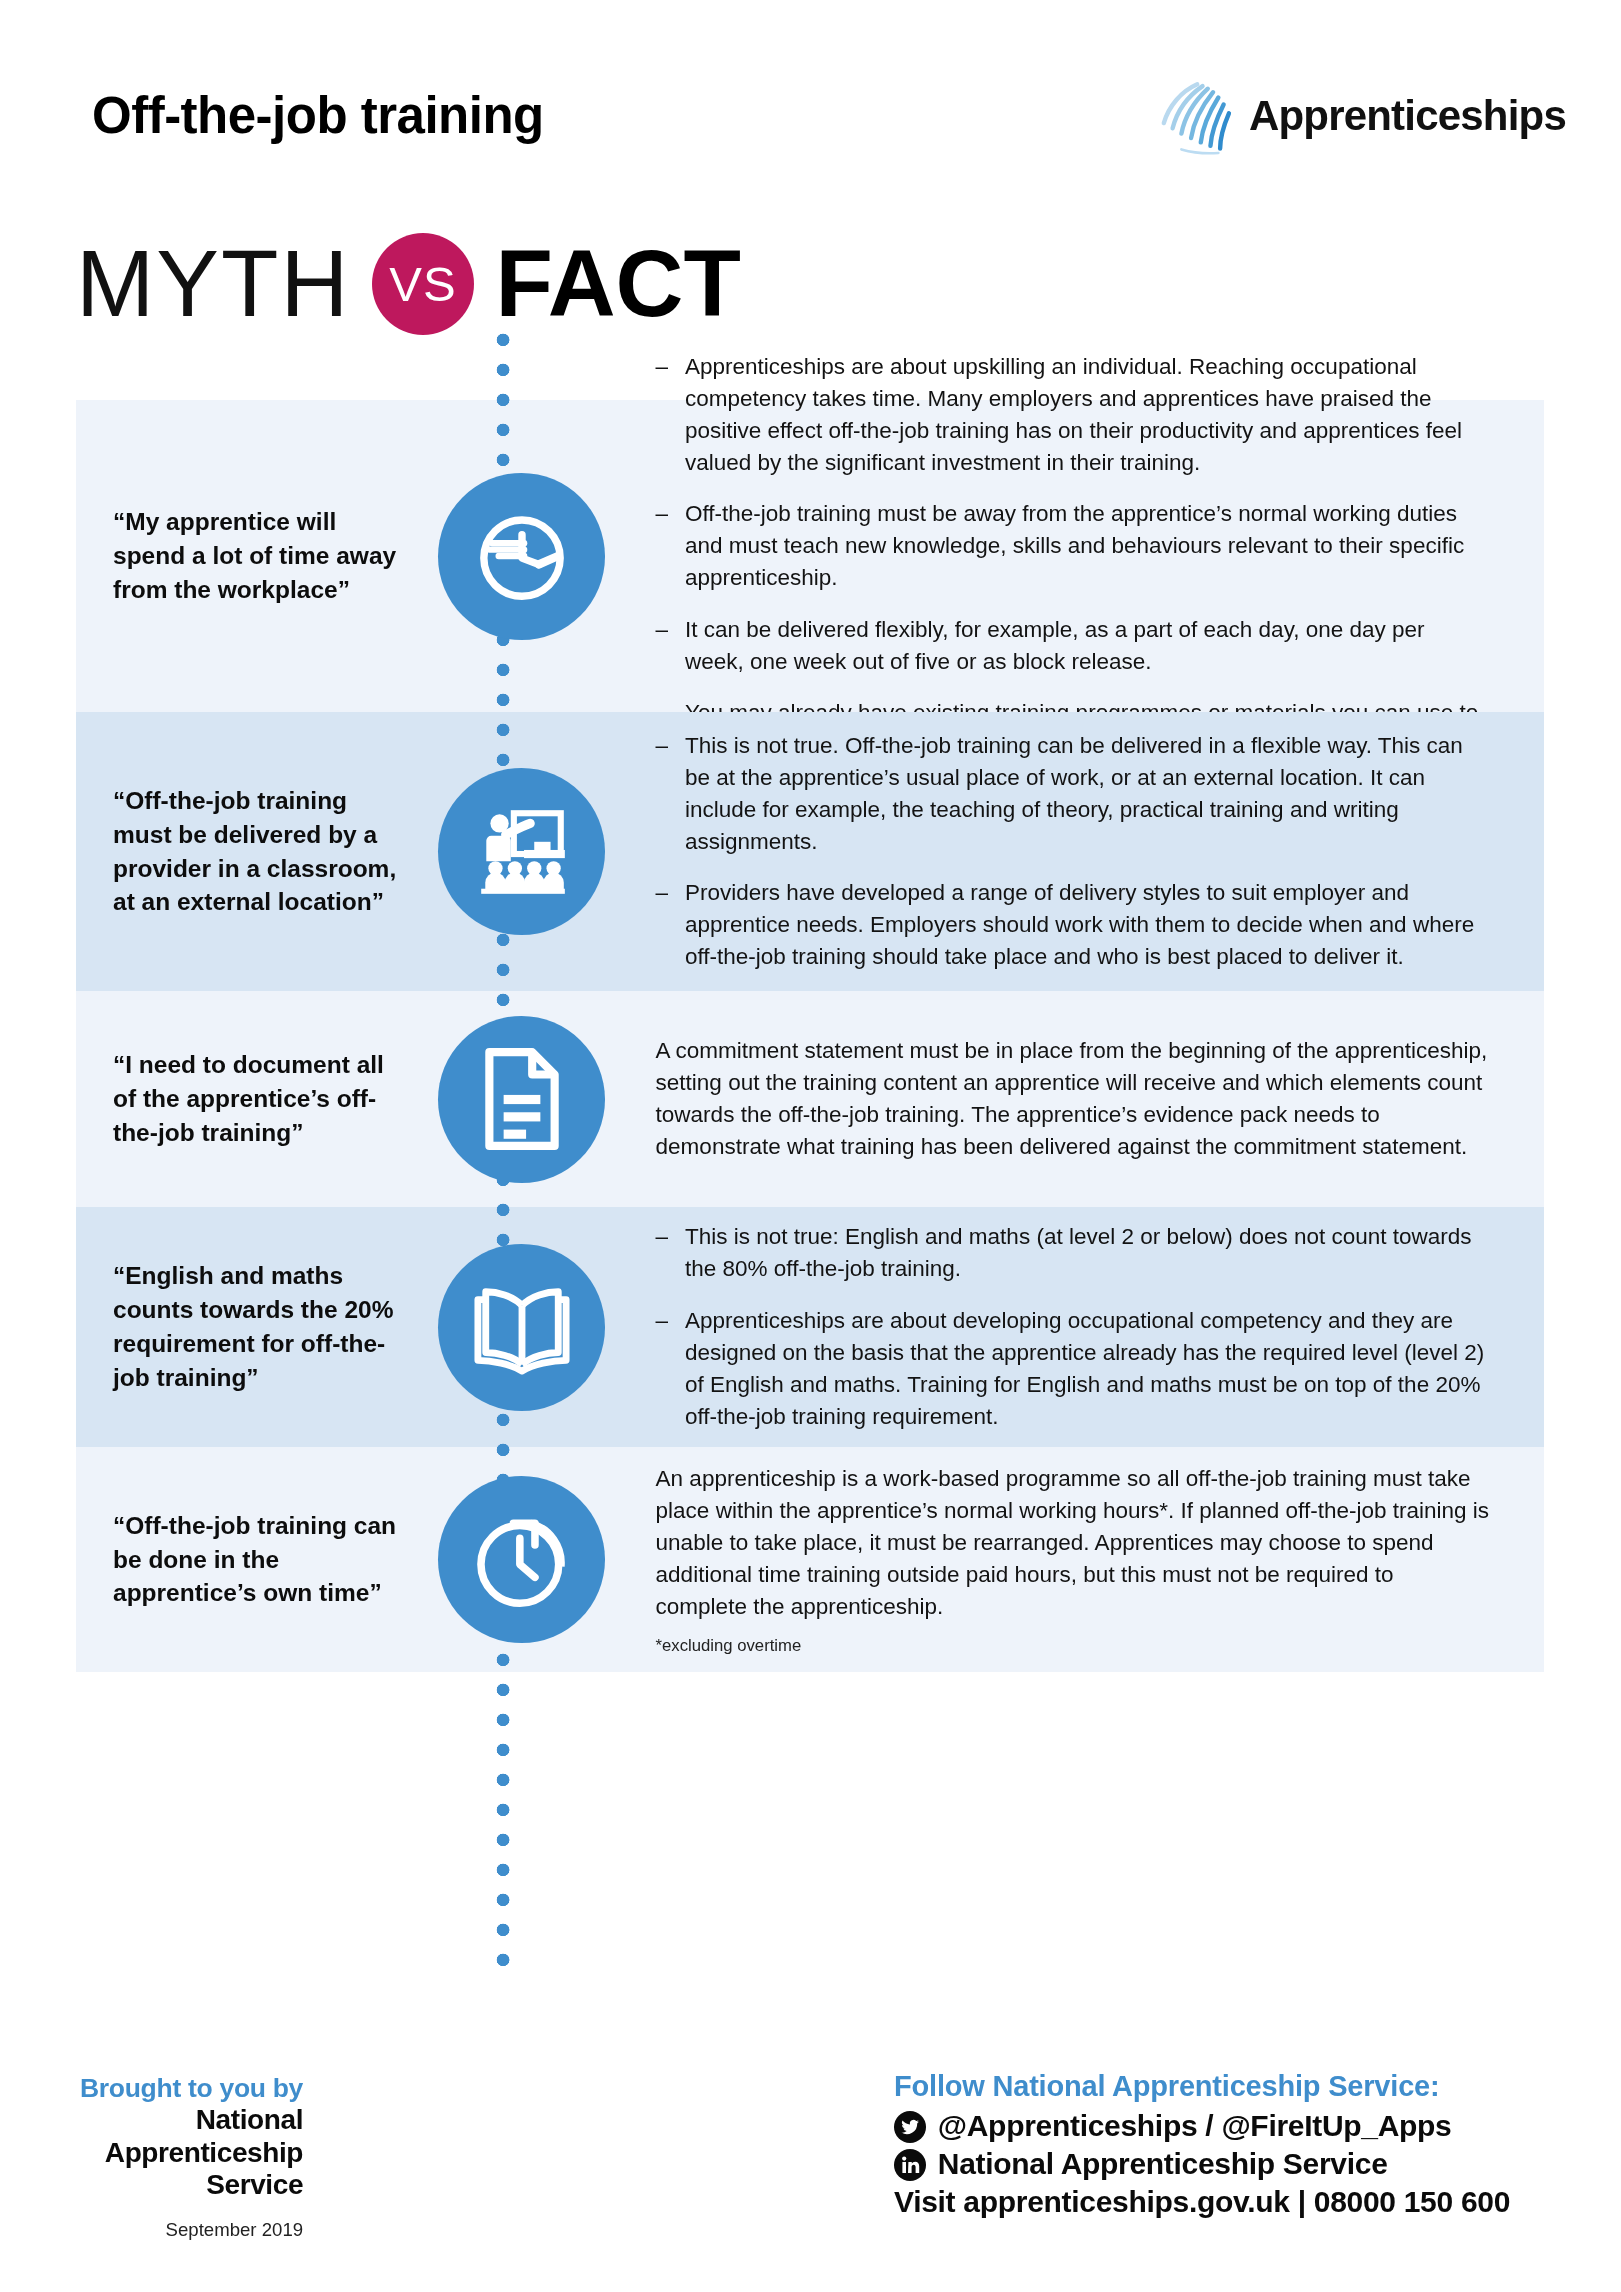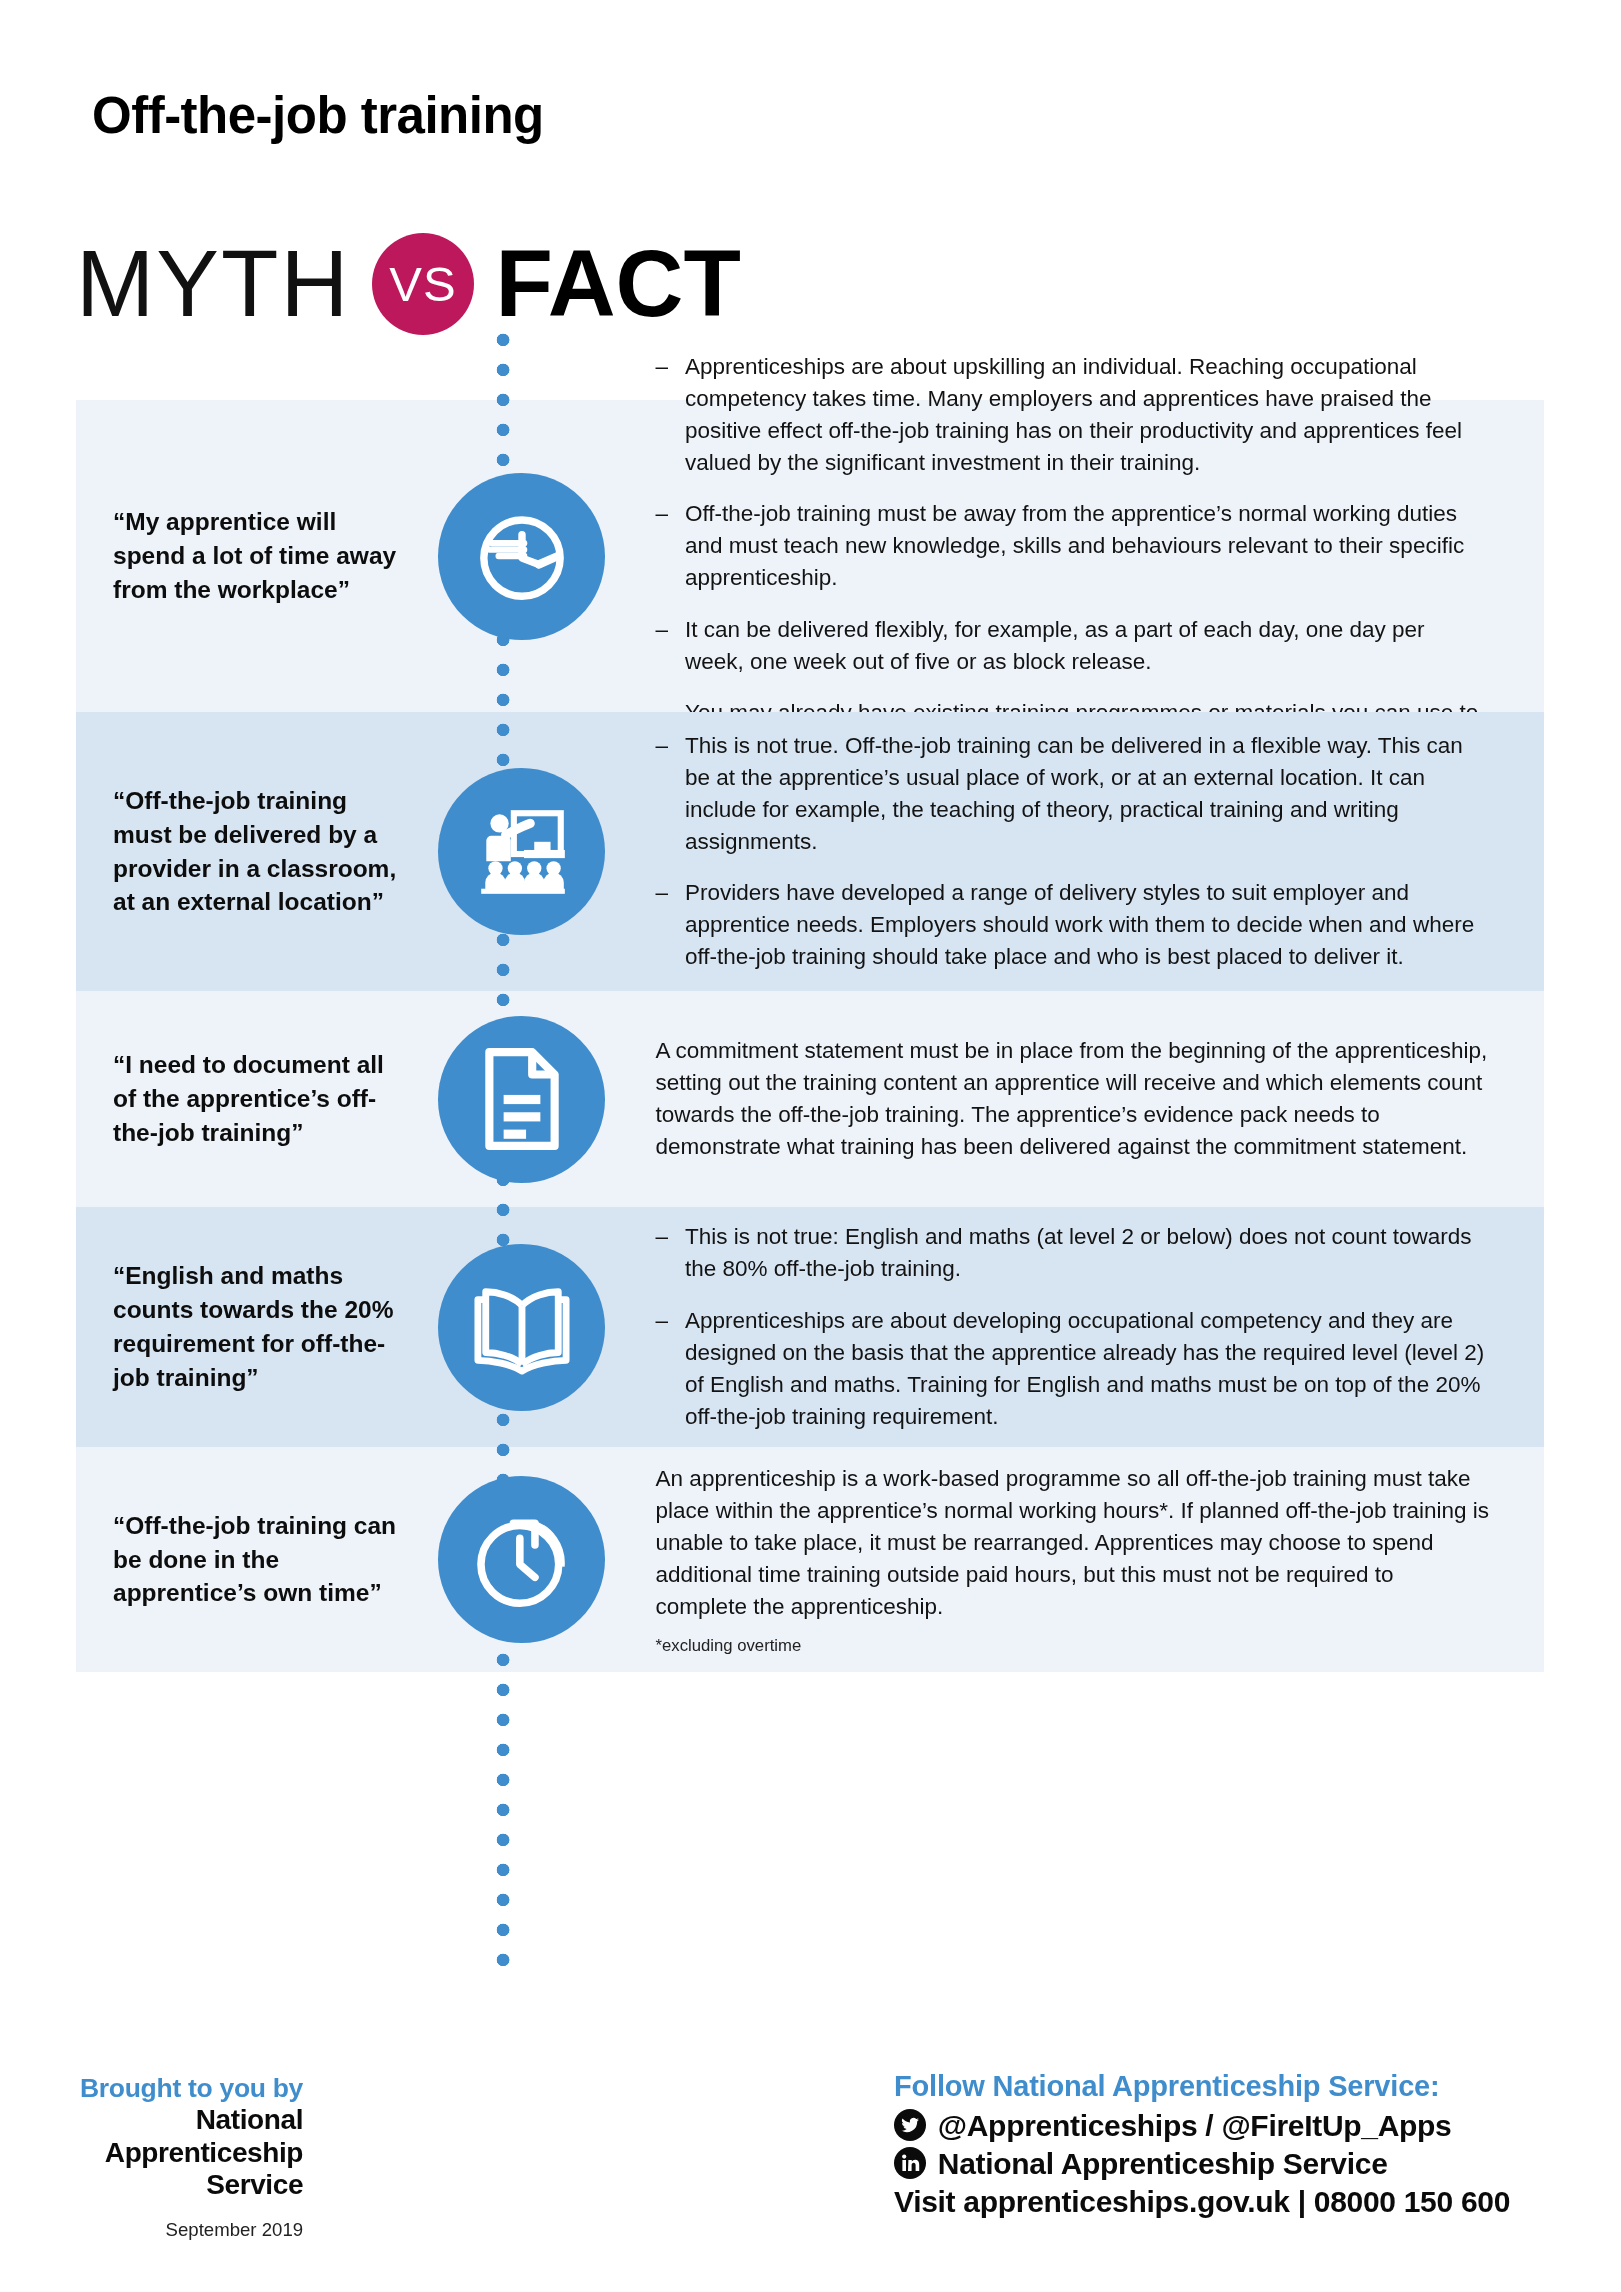--- a/index.html
+++ b/index.html
@@ -233,21 +233,21 @@
   }
   #follow-heading {
     font-size: 29px;
     font-weight: bold;
     color: #3f8dcc;
     letter-spacing: -0.2px;
     margin-bottom: 5.9px;
   }
   .social-row {
     display: flex;
-    align-items: flex-start;
+    align-items: flex-end;
     gap: 11.8px;
     margin-bottom: 3.9px;
   }
   .social-icon { width: 32px; height: 32px; flex: none; display: block; }
   .social-text {
     font-size: 30px;
     font-weight: bold;
     color: #0b0b0b;
     letter-spacing: -0.3px;
     white-space: nowrap;
@@ -260,20 +260,35 @@
     margin-top: 3.9px;
     white-space: nowrap;
   }
 </style>
 </head>
 <body>
 
 <div id="header">
   <div id="page-title">Off-the-job training</div>
 
+  <div id="brand-logo">
+    <svg id="brand-mark" viewBox="0 0 100 100">
+      <g fill="none" stroke-linecap="round">
+        <path d="M48 14 C30 22 16 38 10 58" stroke="#b9d9ef" stroke-width="5"></path>
+        <path d="M54 16 C38 27 25 44 20 64" stroke="#a4cfea" stroke-width="5"></path>
+        <path d="M60 19 C46 32 34 50 30 70" stroke="#8cc3e5" stroke-width="5"></path>
+        <path d="M66 23 C54 38 44 56 41 75" stroke="#74b7e0" stroke-width="5"></path>
+        <path d="M72 29 C62 45 54 62 52 80" stroke="#5aa9da" stroke-width="5"></path>
+        <path d="M78 37 C70 53 64 68 63 84" stroke="#4399d3" stroke-width="5"></path>
+        <path d="M84 47 C78 61 74 74 74 87" stroke="#2f8bcd" stroke-width="5"></path>
+        <path d="M30 88 C44 92 58 93 72 92" stroke="#bcdcf2" stroke-width="3"></path>
+      </g>
+    </svg>
+    <div id="brand-wordmark">Apprenticeships</div>
+  </div>
 </div>
 
 <div id="mythfact">
   <div id="myth-word">MYTH</div>
   <div id="vs-badge">VS</div>
   <div id="fact-word">FACT</div>
 </div>
 
 <div id="spine"></div>
 

